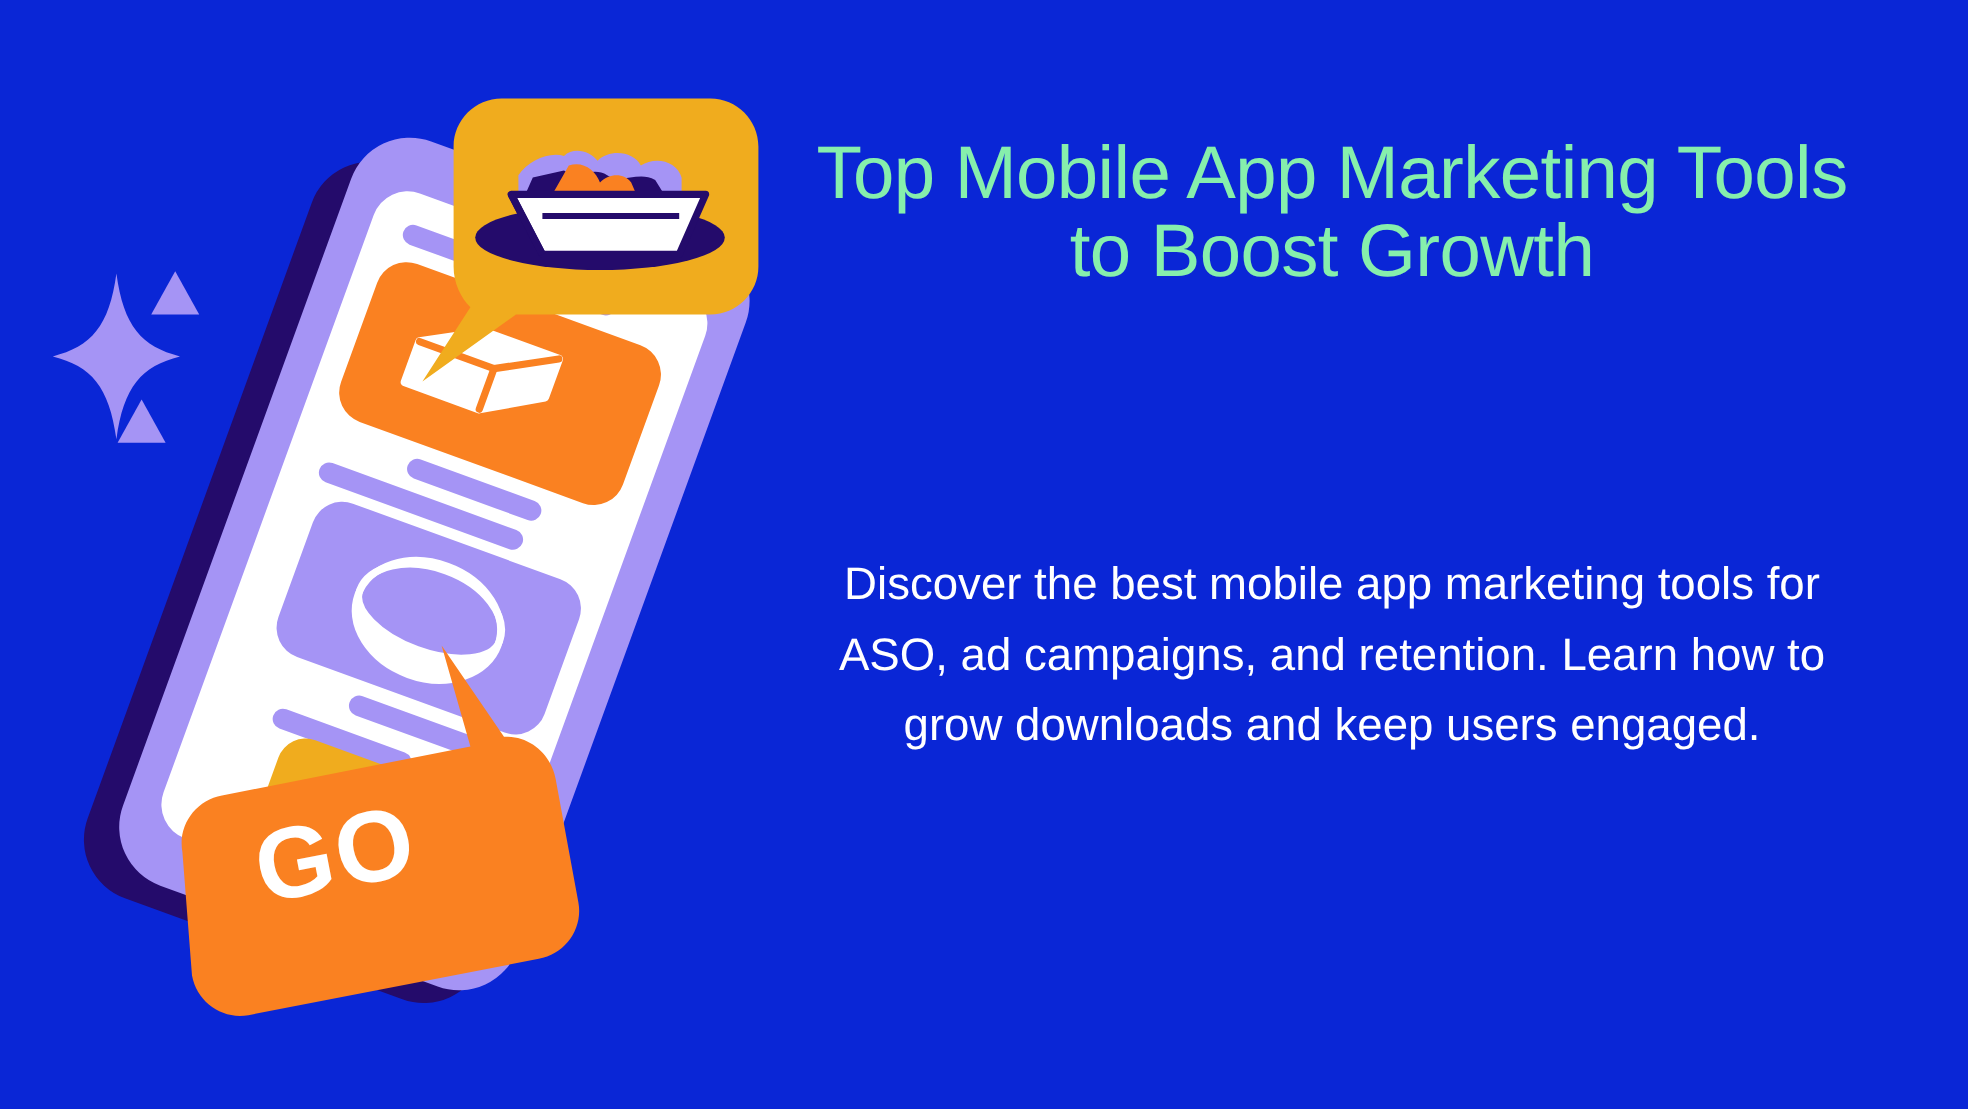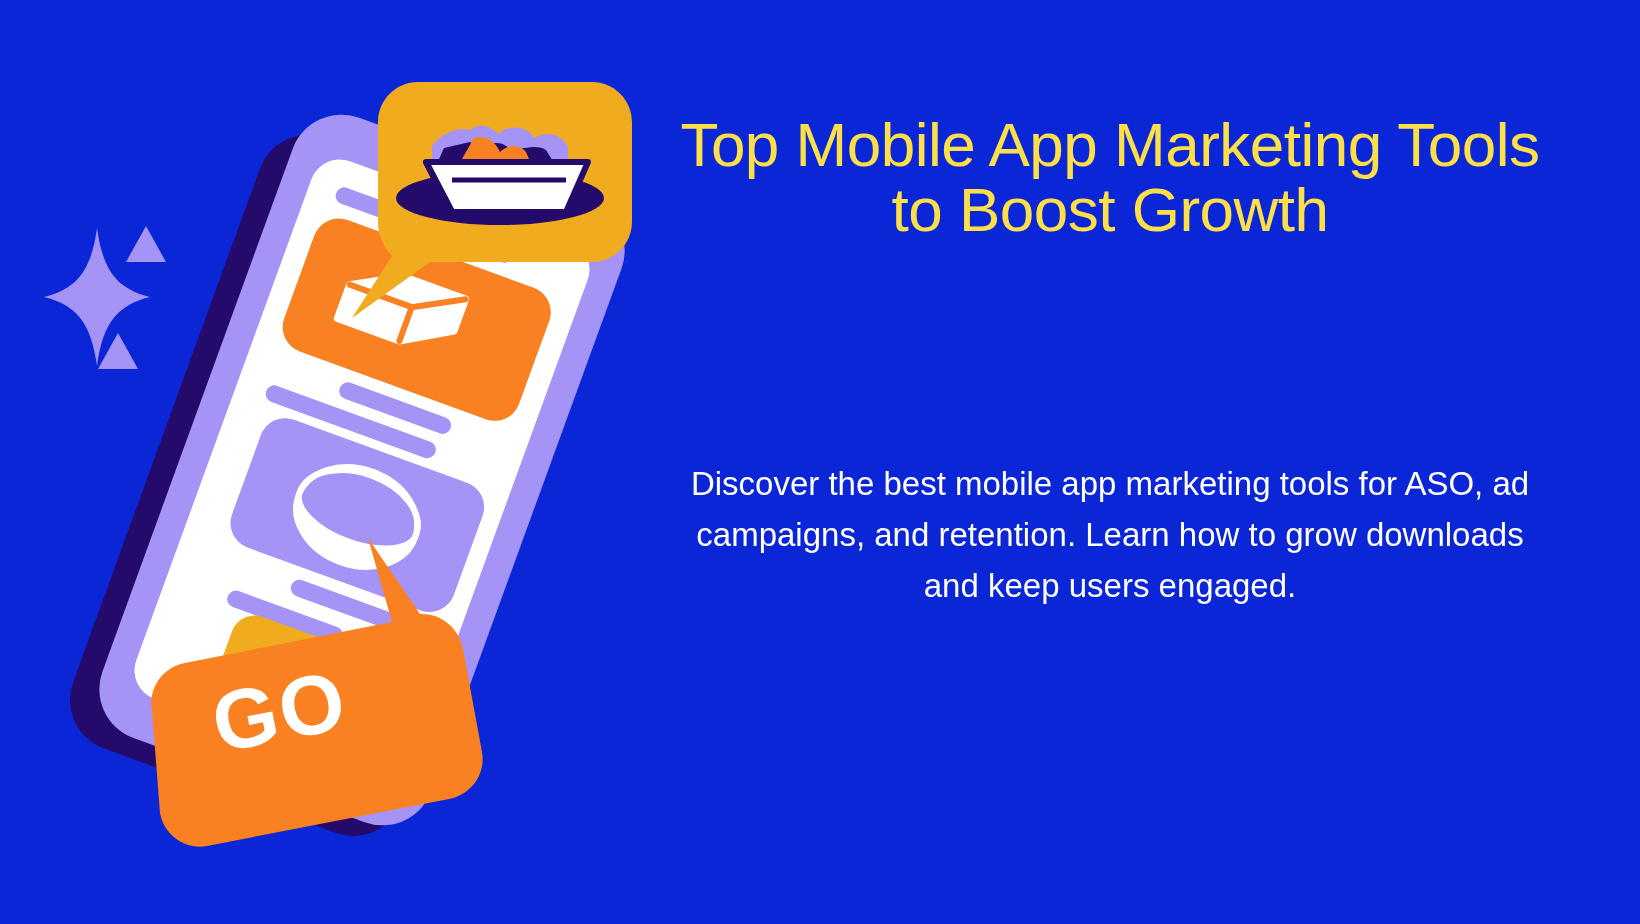--- a/index.html
+++ b/index.html
@@ -42,36 +42,36 @@
     top: 0;
     width: 900px;
     height: 924px;
   }
   #headline {
     position: absolute;
     left: 0;
     top: 112px;
     width: 900px;
     text-align: center;
-    color: #fde047;
+    color: #86efac;
     font-size: 62px;
     line-height: 1.05;
     font-weight: 400;
     letter-spacing: -0.5px;
     font-family: "Liberation Sans", sans-serif;
     margin: 0;
   }
   #subcopy {
     position: absolute;
     left: 10px;
     top: 458px;
     width: 880px;
     text-align: center;
     color: #FFFFFF;
-    font-size: 33px;
+    font-size: 38px;
     line-height: 1.55;
     font-weight: 400;
     font-family: "Liberation Sans", sans-serif;
     margin: 0;
   }
 </style>
 </head>
 <body>
 
 <div id="banner">

